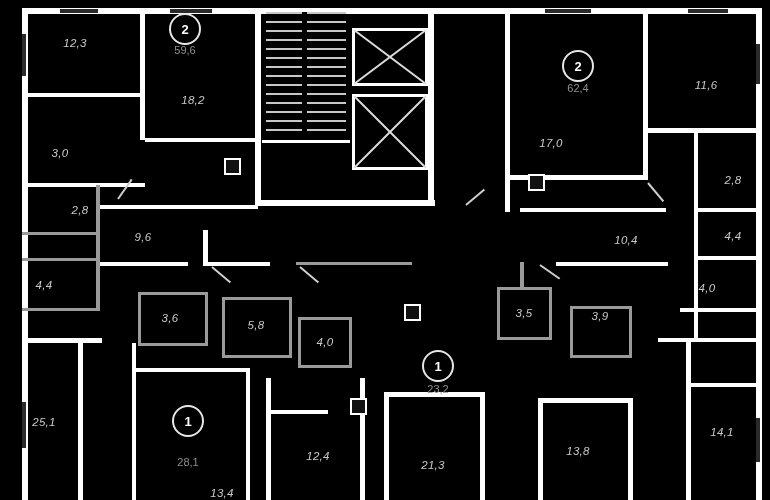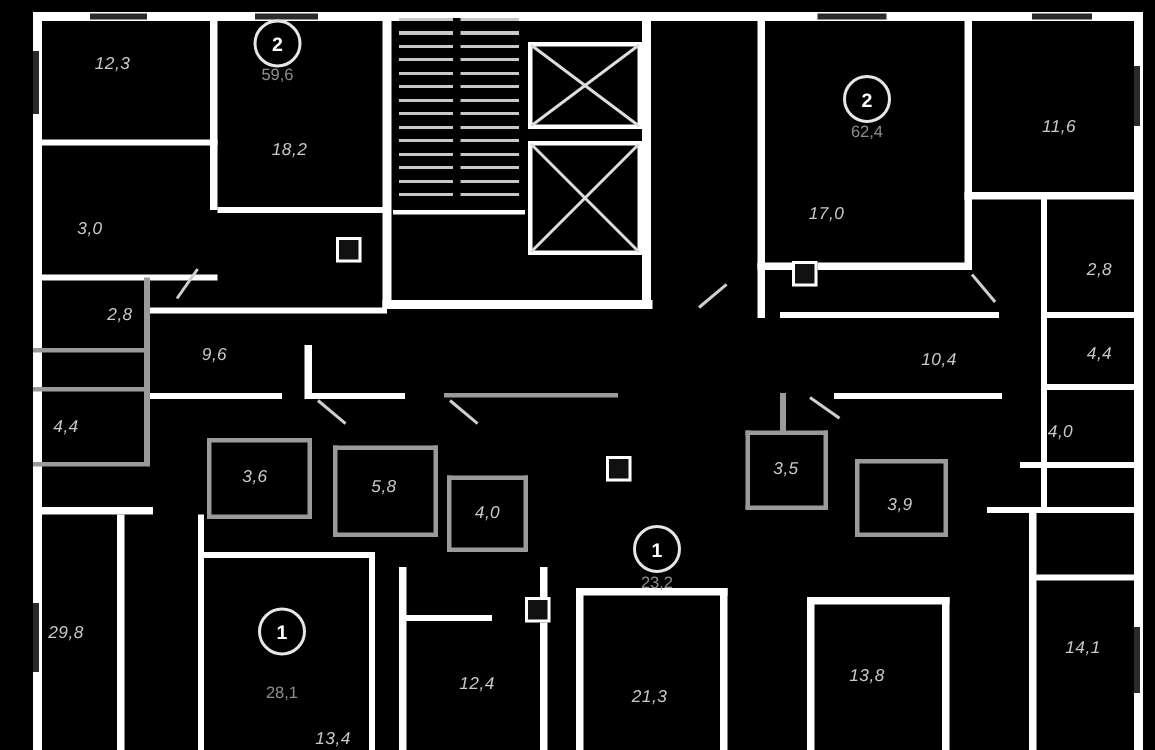--- a/index.html
+++ b/index.html
@@ -146,26 +146,26 @@
 
   <div class="room-label" style="left:75px;top:43px">12,3</div>
   <div class="room-label" style="left:193px;top:100px">18,2</div>
   <div class="room-label" style="left:60px;top:153px">3,0</div>
   <div class="room-label" style="left:80px;top:210px">2,8</div>
   <div class="room-label" style="left:143px;top:237px">9,6</div>
   <div class="room-label" style="left:44px;top:285px">4,4</div>
   <div class="room-label" style="left:170px;top:318px">3,6</div>
   <div class="room-label" style="left:256px;top:325px">5,8</div>
   <div class="room-label" style="left:325px;top:342px">4,0</div>
-  <div class="room-label" style="left:44px;top:422px">29,8</div>
+  <div class="room-label" style="left:44px;top:422px">25,1</div>
   <div class="room-label" style="left:318px;top:456px">12,4</div>
   <div class="room-label" style="left:222px;top:493px">13,4</div>
   <div class="room-label" style="left:433px;top:465px">21,3</div>
   <div class="room-label" style="left:524px;top:313px">3,5</div>
-  <div class="room-label" style="left:600px;top:337px">3,9</div>
+  <div class="room-label" style="left:600px;top:316px">3,9</div>
   <div class="room-label" style="left:578px;top:451px">13,8</div>
   <div class="room-label" style="left:722px;top:432px">14,1</div>
   <div class="room-label" style="left:551px;top:143px">17,0</div>
   <div class="room-label" style="left:706px;top:85px">11,6</div>
   <div class="room-label" style="left:733px;top:180px">2,8</div>
   <div class="room-label" style="left:626px;top:240px">10,4</div>
   <div class="room-label" style="left:733px;top:236px">4,4</div>
   <div class="room-label" style="left:707px;top:288px">4,0</div>
 
   <div class="apt-circle" style="left:185px;top:29px">

